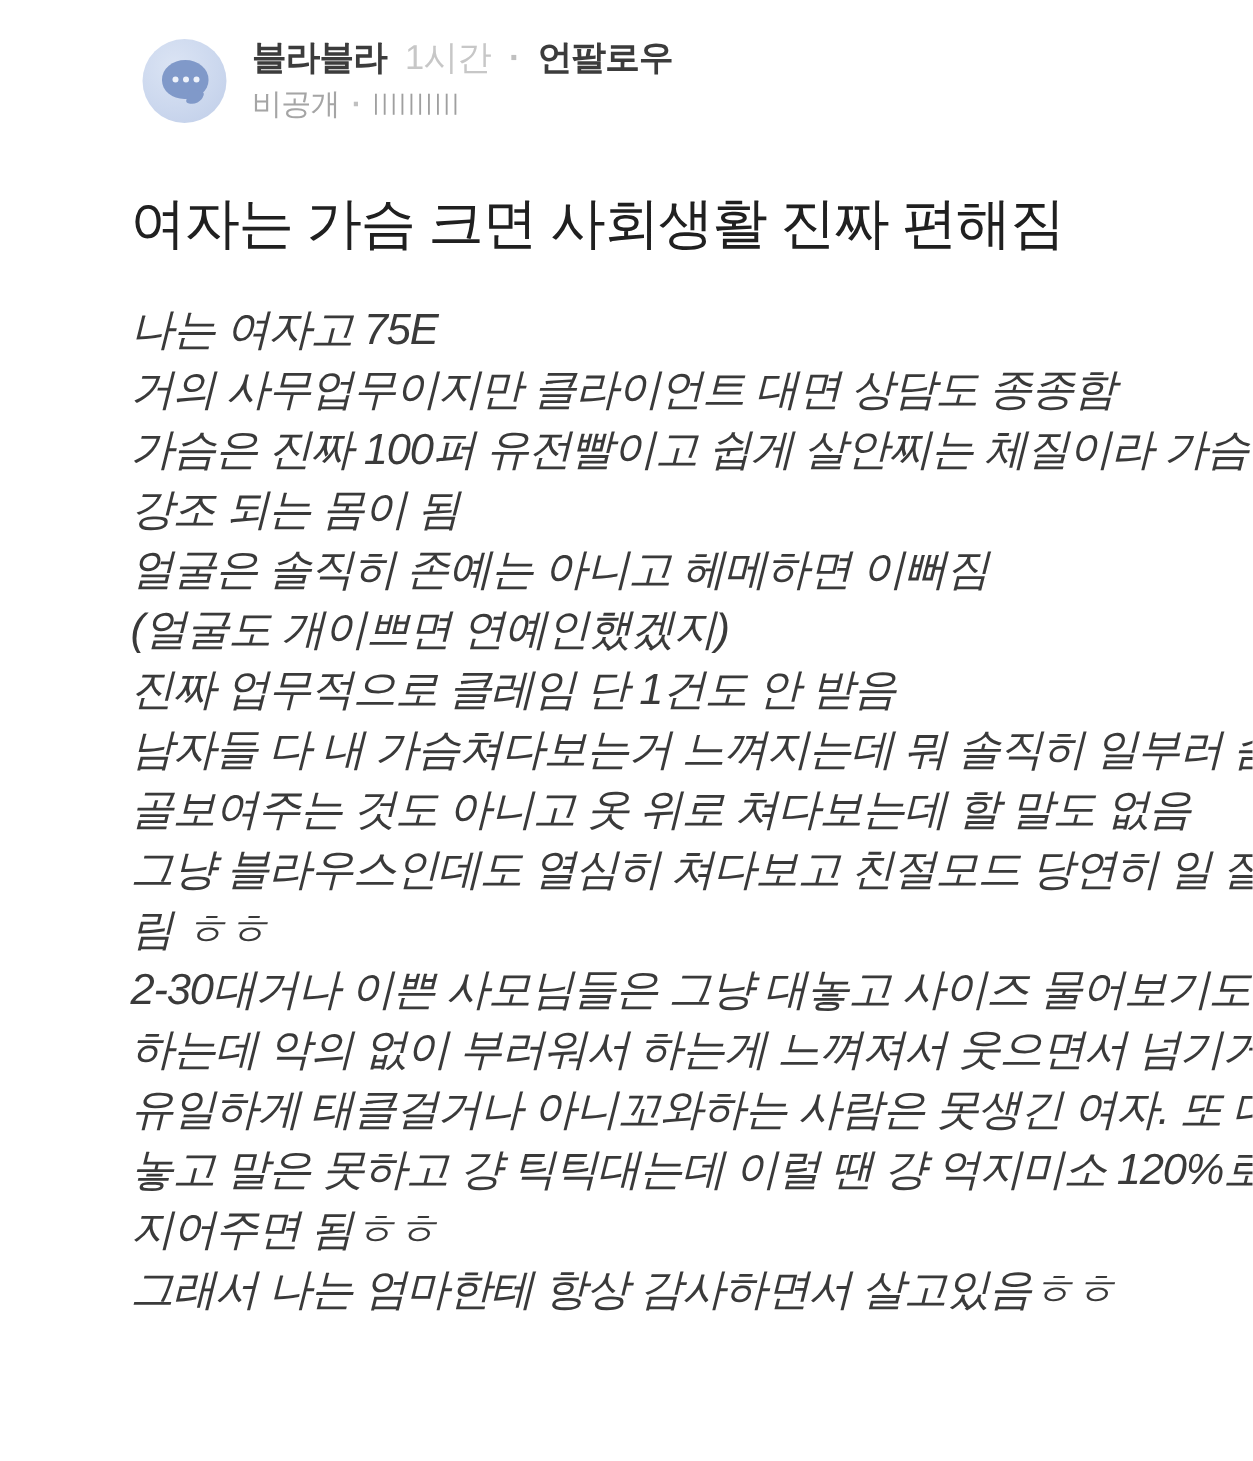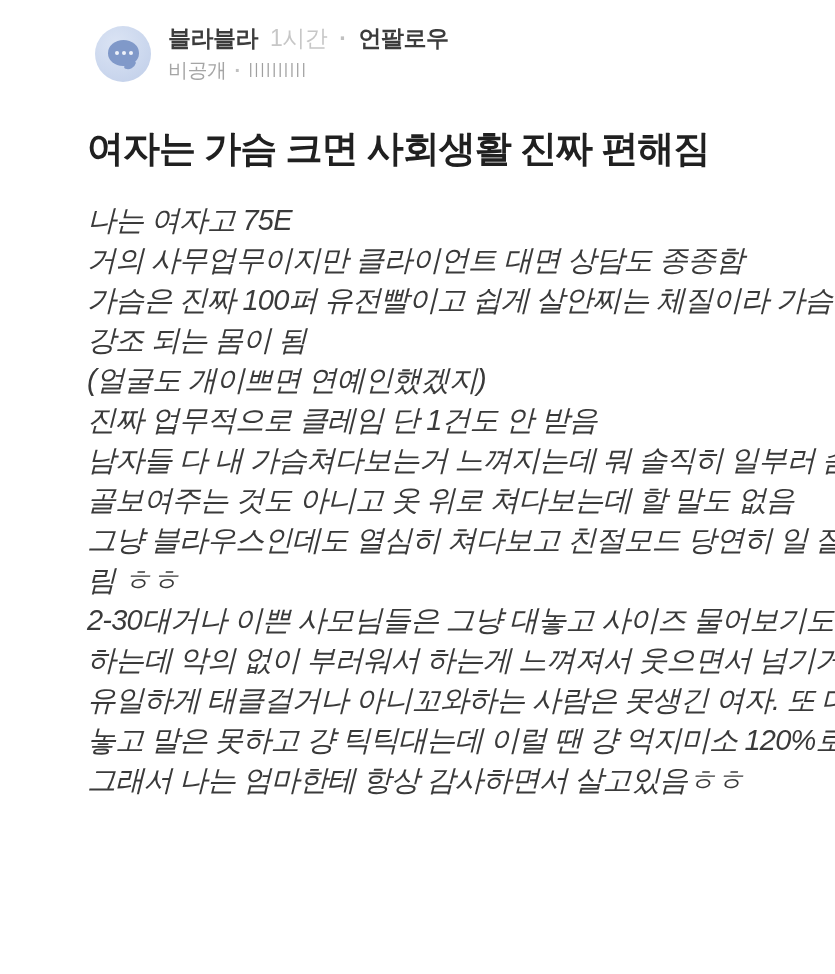--- a/index.html
+++ b/index.html
@@ -99,21 +99,21 @@
 
   
   .post-title {
     position: absolute;
     left: 87px;
     top: 124px;
     margin: 0;
     width: 700px;
     font-size: 37px;
     line-height: 50px;
-    font-weight: 700;
+    font-weight: 400;
     color: #202020;
     letter-spacing: -1px;
     white-space: nowrap;
   }
 
   
   .post-body {
     position: absolute;
     left: 87px;
     top: 200px;
@@ -155,24 +155,26 @@
   </div>
 </header>
 
 <h1 class="post-title">여자는 가슴 크면 사회생활 진짜 편해짐</h1>
 
 <div class="post-body">
     <div class="body-line">나는 여자고 75E</div>
     <div class="body-line">거의 사무업무이지만 클라이언트 대면 상담도 종종함</div>
     <div class="body-line">가슴은 진짜 100퍼 유전빨이고 쉽게 살안찌는 체질이라 가슴만</div>
     <div class="body-line">강조 되는 몸이 됨</div>
+    <div class="body-line">얼굴은 솔직히 존예는 아니고 헤메하면 이뻐짐</div>
     <div class="body-line">(얼굴도 개이쁘면 연예인했겠지)</div>
     <div class="body-line">진짜 업무적으로 클레임 단 1건도 안 받음</div>
     <div class="body-line">남자들 다 내 가슴쳐다보는거 느껴지는데 뭐 솔직히 일부러 슴</div>
     <div class="body-line">골보여주는 것도 아니고 옷 위로 쳐다보는데 할 말도 없음</div>
     <div class="body-line">그냥 블라우스인데도 열심히 쳐다보고 친절모드 당연히 일 잘풀</div>
     <div class="body-line">림 ㅎㅎ</div>
     <div class="body-line">2-30대거나 이쁜 사모님들은 그냥 대놓고 사이즈 물어보기도</div>
     <div class="body-line">하는데 악의 없이 부러워서 하는게 느껴져서 웃으면서 넘기거나</div>
     <div class="body-line">유일하게 태클걸거나 아니꼬와하는 사람은 못생긴 여자. 또 대</div>
     <div class="body-line">놓고 말은 못하고 걍 틱틱대는데 이럴 땐 걍 억지미소 120%로</div>
+    <div class="body-line">지어주면 됨ㅎㅎ</div>
     <div class="body-line">그래서 나는 엄마한테 항상 감사하면서 살고있음ㅎㅎ</div>
   </div>
 
 </body></html>

